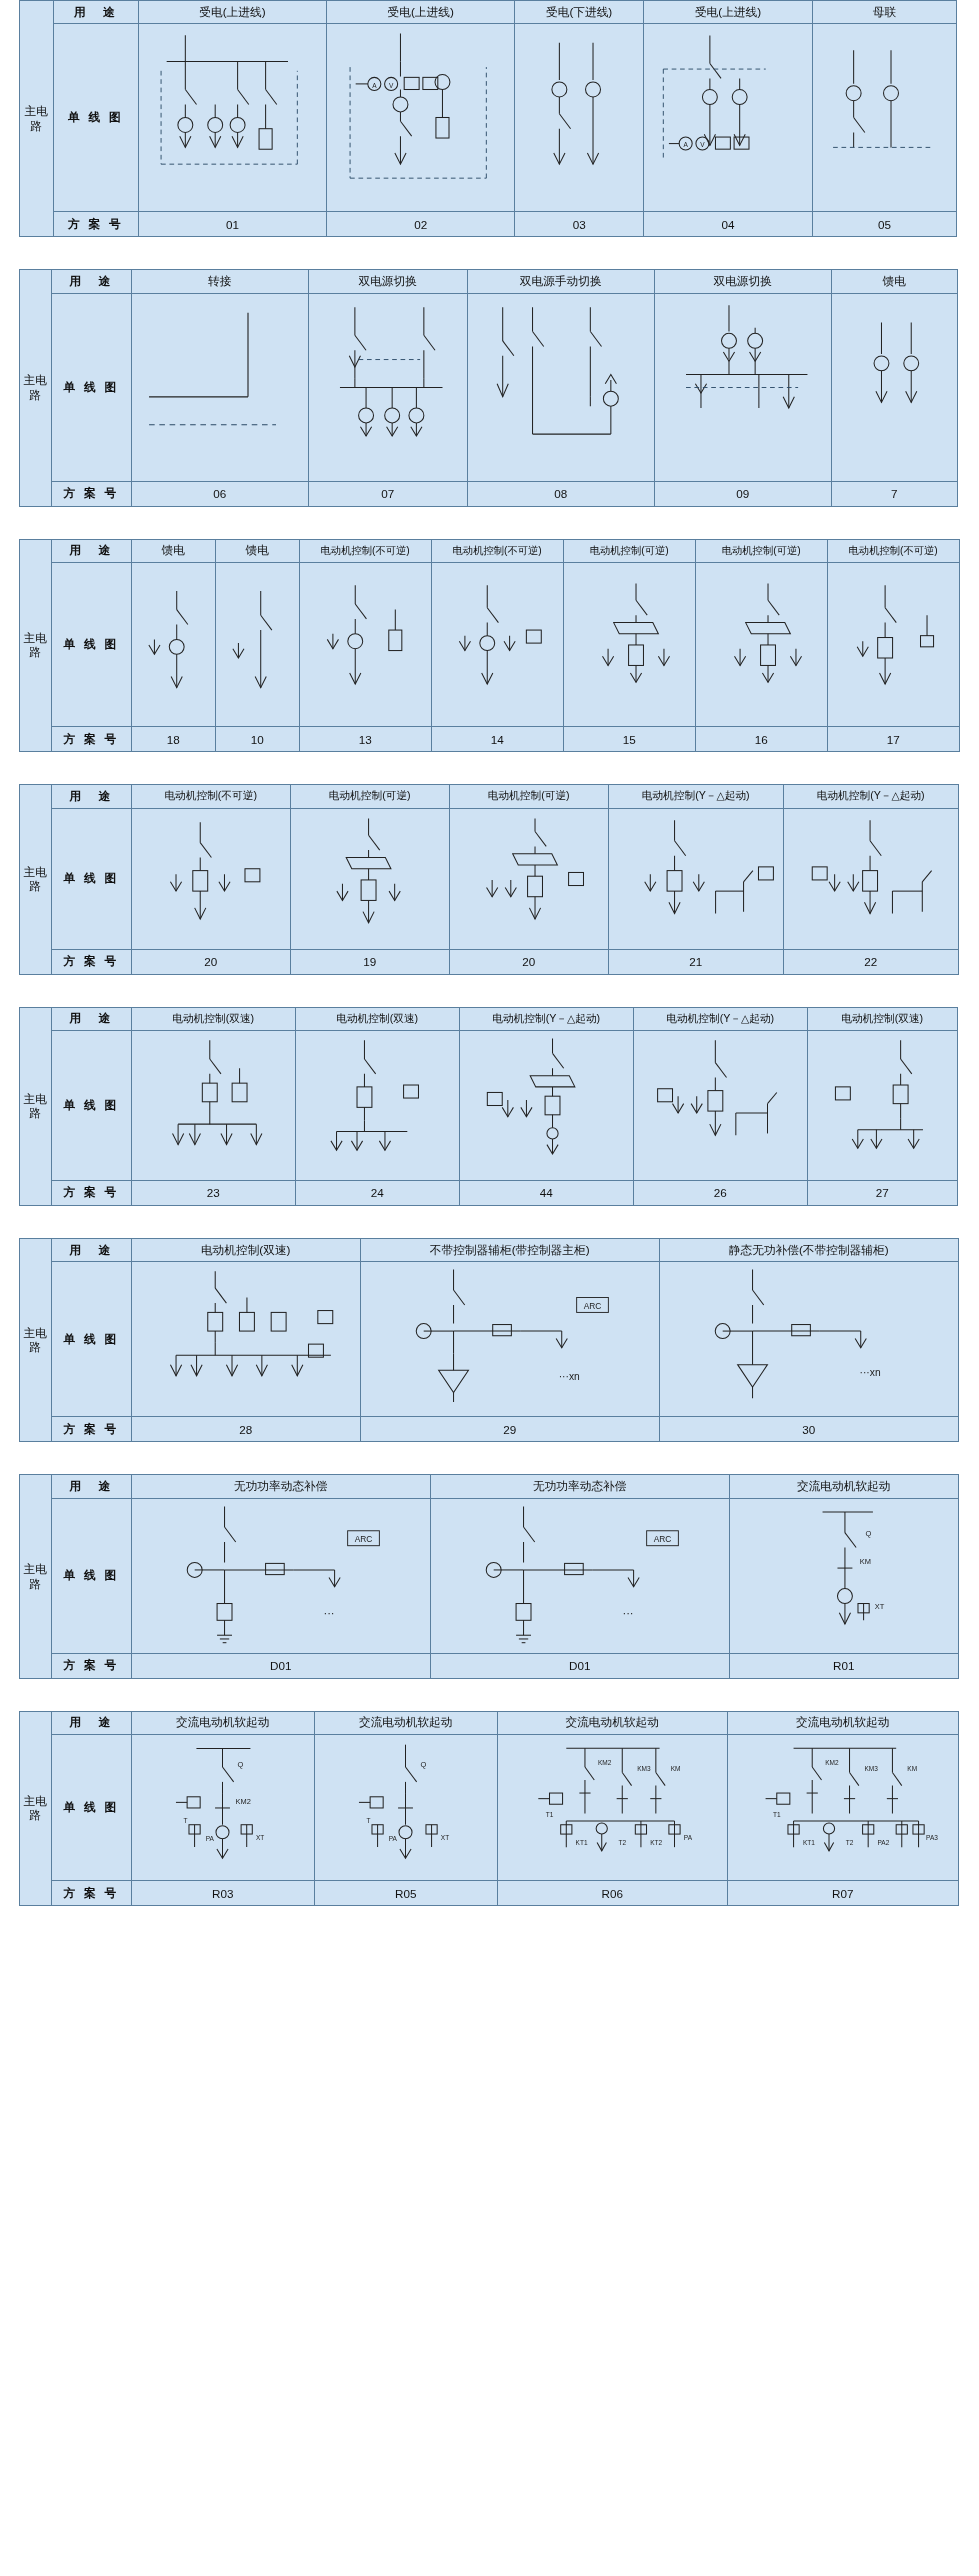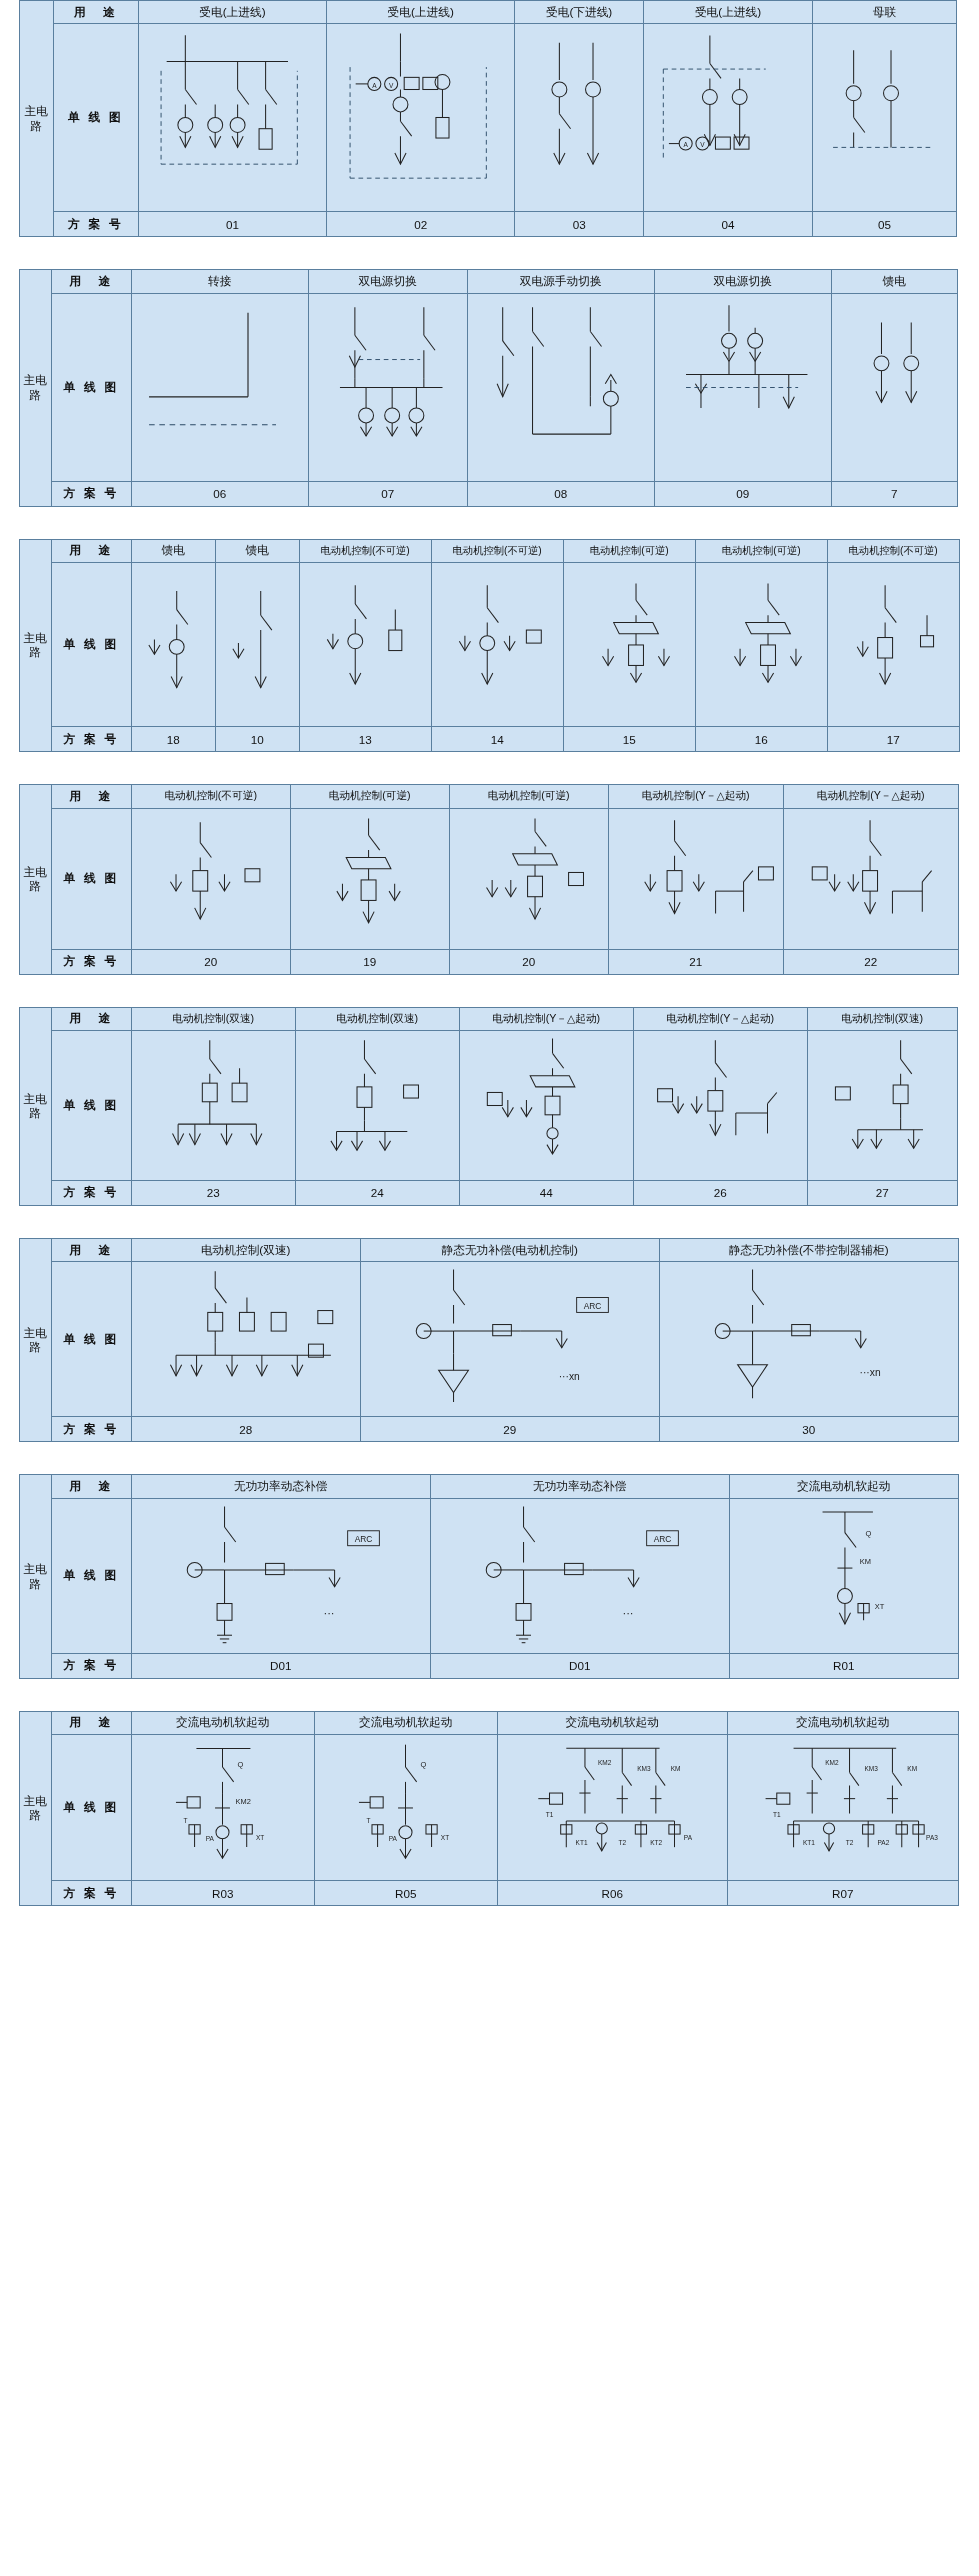--- a/index.html
+++ b/index.html
@@ -838,21 +838,21 @@
           <col style="width:80px">
       <col style="width:229px">
           <col style="width:299px">
           <col style="width:299px">
     </colgroup>
     <tbody>
           <tr>
       <td class="rowlabel letter-col" rowspan="3">主电路</td>
       <td class="hdrlabel usehdr">用　途</td>
       <td class="usehdr">电动机控制(双速)</td>
-      <td class="usehdr">静态无功补偿(电动机控制)</td>
+      <td class="usehdr">不带控制器辅柜(带控制器主柜)</td>
       <td class="usehdr">静态无功补偿(不带控制器辅柜)</td>
     </tr>
     <tr>
       <td class="hdrlabel">单 线 图</td>
       <td class="diagcell">
         <div class="diagbox" style="height:154px">
           <svg width="222" height="154" viewBox="0 0 238 165">
             <g stroke="#222" stroke-width="1.1" fill="none">
               <line x1="86" y1="10" x2="86" y2="28"></line>
               <path d="M86 28 L98 44"></path>

